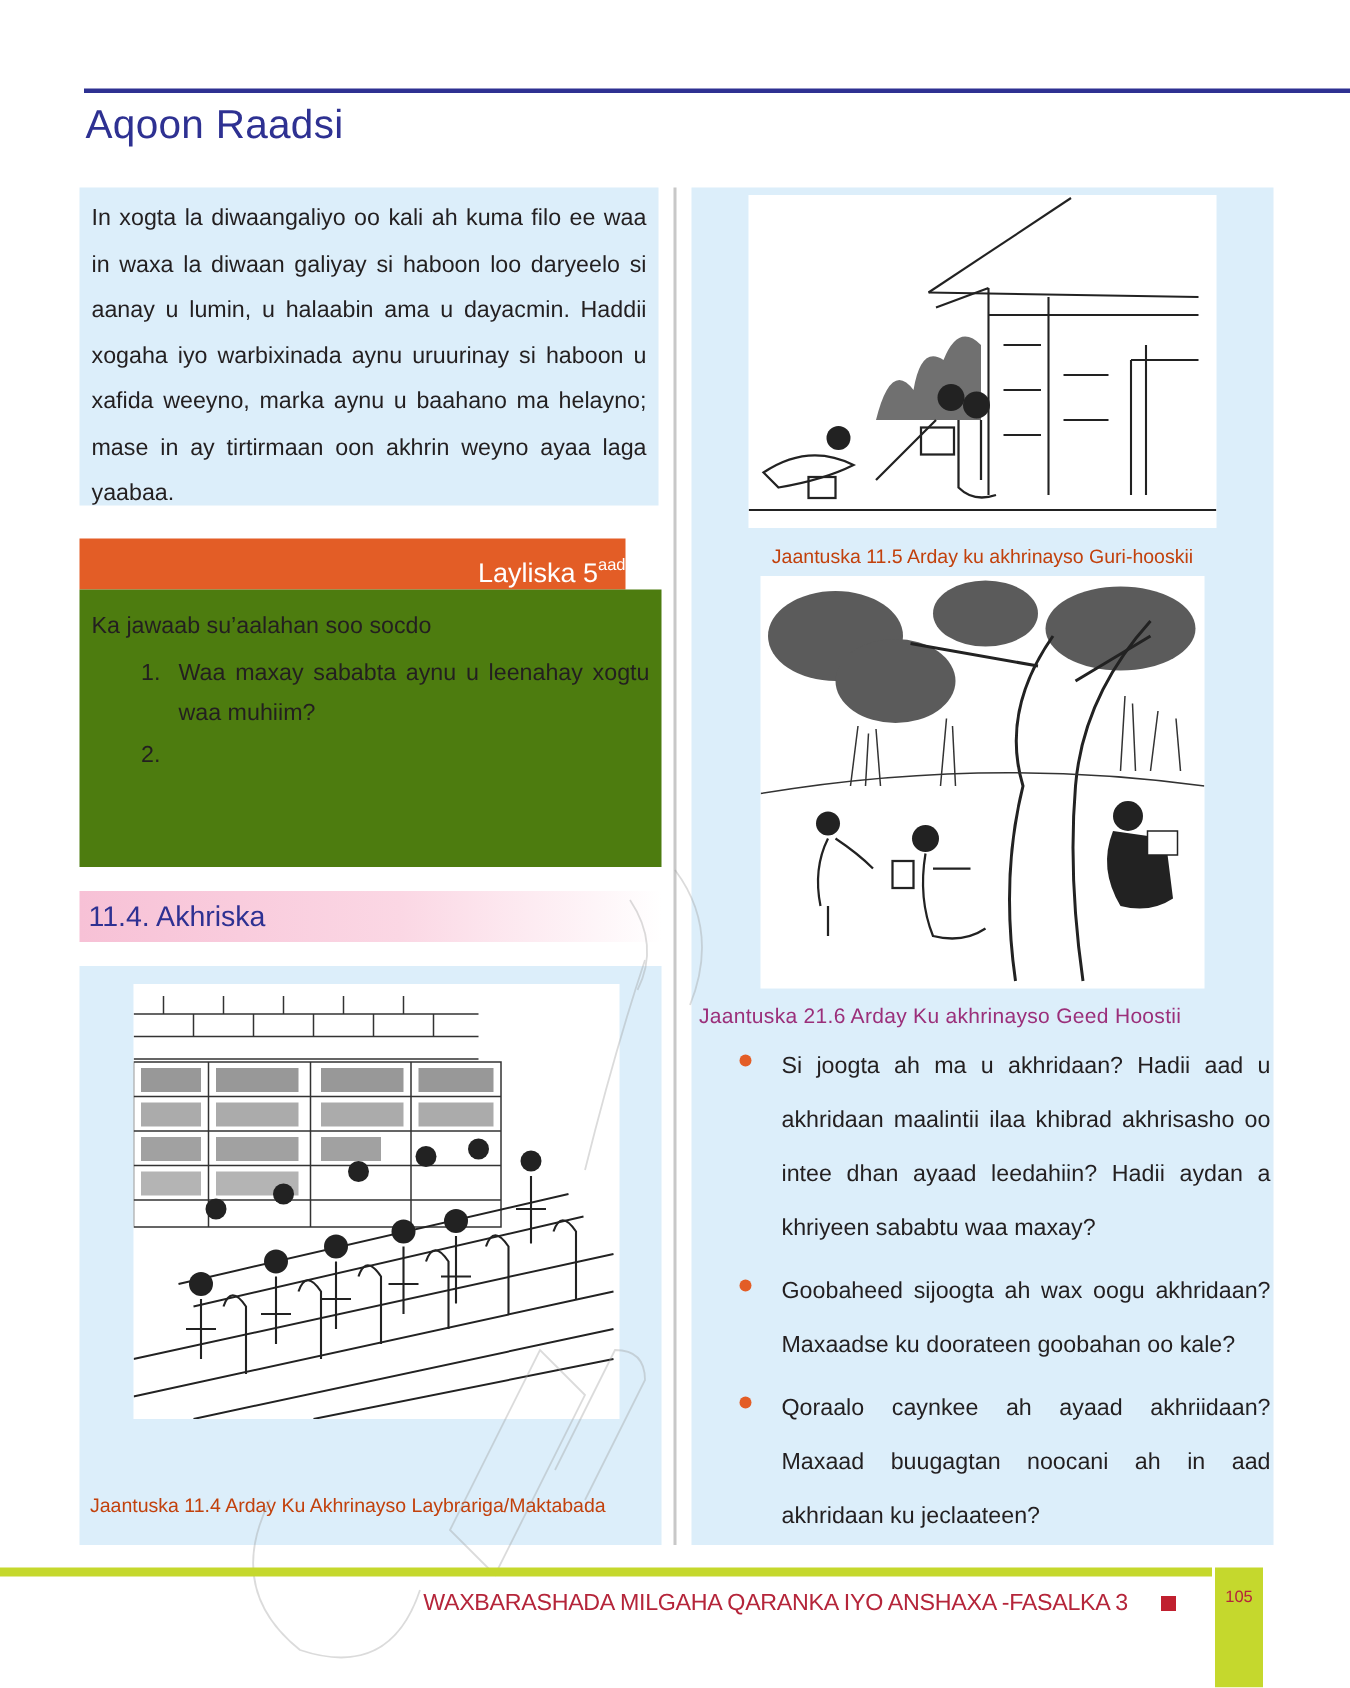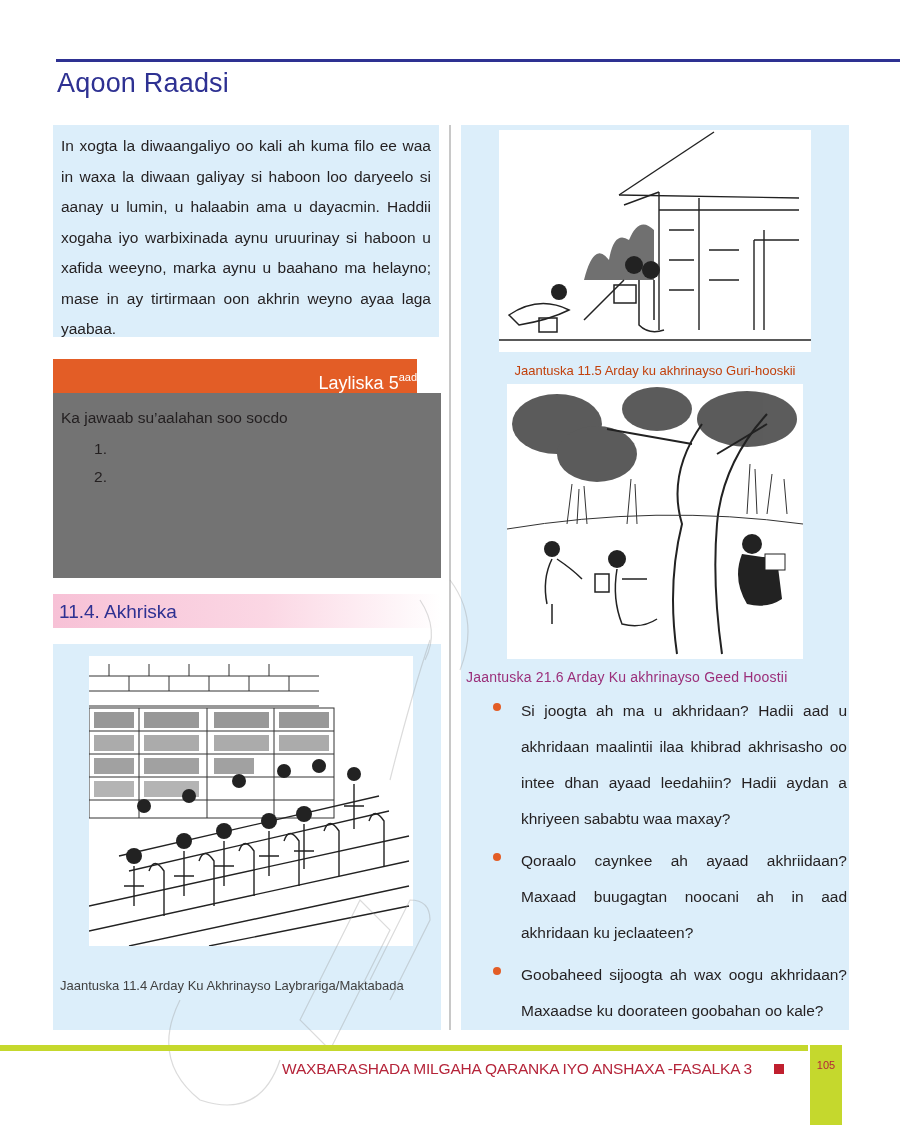--- a/index.html
+++ b/index.html
@@ -13,34 +13,34 @@
 
     .panel-blue { background: #dceefa; position: absolute; }
 
     
     .intro-box { left: 53px; top: 125px; width: 386px; height: 212px; padding: 6px 8px 0 8px; }
     .intro-text { font-size: 15.5px; line-height: 30.5px; text-align: justify; text-align-last: left; }
 
     
     .ex-header { position: absolute; left: 53px; top: 359px; width: 364px; height: 34px; background: #e35d26; color: #fff; font-size: 18px; text-align: right; line-height: 36px; }
     .ex-header sup { font-size: 11px; vertical-align: 8px; }
-    .ex-body { position: absolute; left: 53px; top: 393px; width: 388px; height: 185px; background: #737373; padding: 12px 8px 0 8px; }
+    .ex-body { position: absolute; left: 53px; top: 393px; width: 388px; height: 185px; background: #4d7c0f; padding: 12px 8px 0 8px; }
     .ex-intro { font-size: 15.5px; line-height: 26px; margin-bottom: 4px; }
     .ex-list { list-style: none; }
     .ex-item { display: flex; font-size: 15.5px; line-height: 27px; margin-bottom: 1px; }
     .ex-num { width: 58px; text-align: right; padding-right: 12px; flex-shrink: 0; }
     .ex-text { flex: 1; text-align: justify; text-align-last: left; }
 
     
     .section-head { position: absolute; left: 53px; top: 594px; width: 388px; height: 34px; background: linear-gradient(90deg, #f7c1d6 0%, #fbd7e4 55%, #ffffff 100%); padding-left: 6px; font-size: 19px; line-height: 36px; color: #2e3192; }
 
     
     .lib-box { left: 53px; top: 644px; width: 388px; height: 386px; }
     .lib-img { position: absolute; left: 36px; top: 12px; width: 324px; height: 290px; background: #fff; overflow: hidden; }
-    .lib-caption { position: absolute; left: 7px; top: 334px; font-size: 13px; color: #404040; white-space: nowrap; text-align: right; }
+    .lib-caption { position: absolute; left: 7px; top: 352px; font-size: 13px; color: #c2410c; white-space: nowrap; text-align: right; }
 
     
     .right-box { left: 461px; top: 125px; width: 388px; height: 905px; }
     .house-img { position: absolute; left: 38px; top: 5px; width: 312px; height: 222px; background: #fff; overflow: hidden; }
     .cap-115 { position: absolute; left: 0; width: 100%; top: 238px; text-align: center; font-size: 13px; color: #c2410c; }
     .tree-img { position: absolute; left: 46px; top: 259px; width: 296px; height: 275px; background: #fff; overflow: hidden; }
     .cap-116 { position: absolute; left: 5px; top: 544px; font-size: 14px; color: #9b2f7a; white-space: nowrap; letter-spacing: 0.2px; }
     .bullets { position: absolute; left: 20px; top: 568px; width: 366px; list-style: none; }
     .bullet { display: flex; font-size: 15.5px; line-height: 36px; margin-bottom: 6px; }
     .dot { width: 40px; flex-shrink: 0; position: relative; }
@@ -71,20 +71,21 @@
 </div>
 
 <div class="ex-header">
   <span>Layliska 5</span><sup>aad</sup>
 </div>
 <div class="ex-body">
   <p class="ex-intro">Ka jawaab su’aalahan soo socdo</p>
   <ol class="ex-list">
     <li class="ex-item">
       <span class="ex-num">1.</span>
+      <span class="ex-text">Waa maxay sababta aynu u leenahay xogtu waa muhiim?</span>
     </li>
     <li class="ex-item">
       <span class="ex-num">2.</span>
     </li>
   </ol>
 </div>
 
 <div class="section-head">11.4. Akhriska</div>
 
 <div class="panel-blue lib-box">
@@ -198,25 +199,25 @@
   </div>
   <p class="cap-116">Jaantuska 21.6 Arday Ku akhrinayso  Geed Hoostii</p>
 
   <ul class="bullets">
     <li class="bullet">
       <span class="dot"></span>
       <span class="bullet-text">Si joogta ah ma u akhridaan? Hadii aad u akhridaan maalintii ilaa khibrad akhrisasho oo intee dhan ayaad leedahiin? Hadii aydan a khriyeen sababtu waa maxay?</span>
     </li>
     <li class="bullet">
       <span class="dot"></span>
-      <span class="bullet-text">Qoraalo caynkee ah ayaad akhriidaan? Maxaad buugagtan noocani ah in aad akhridaan ku jeclaateen?</span>
+      <span class="bullet-text">Goobaheed sijoogta ah wax oogu akhridaan? Maxaadse ku doorateen goobahan oo kale?</span>
     </li>
     <li class="bullet">
       <span class="dot"></span>
-      <span class="bullet-text">Goobaheed sijoogta ah wax oogu akhridaan? Maxaadse ku doorateen goobahan oo kale?</span>
+      <span class="bullet-text">Qoraalo caynkee ah ayaad akhriidaan? Maxaad buugagtan noocani ah in aad akhridaan ku jeclaateen?</span>
     </li>
   </ul>
 </div>
 
 <svg class="watermark" viewBox="0 0 460 560">
   <g stroke="#999" stroke-width="1.2" fill="none">
     <path d="M330 20 q30 40 10 90"></path>
     <path d="M300 40 q20 30 5 60"></path>
     <path d="M310 80 q-20 60 -40 140"></path>
     <path d="M60 440 q-30 60 20 100 q60 20 80 -40"></path>

